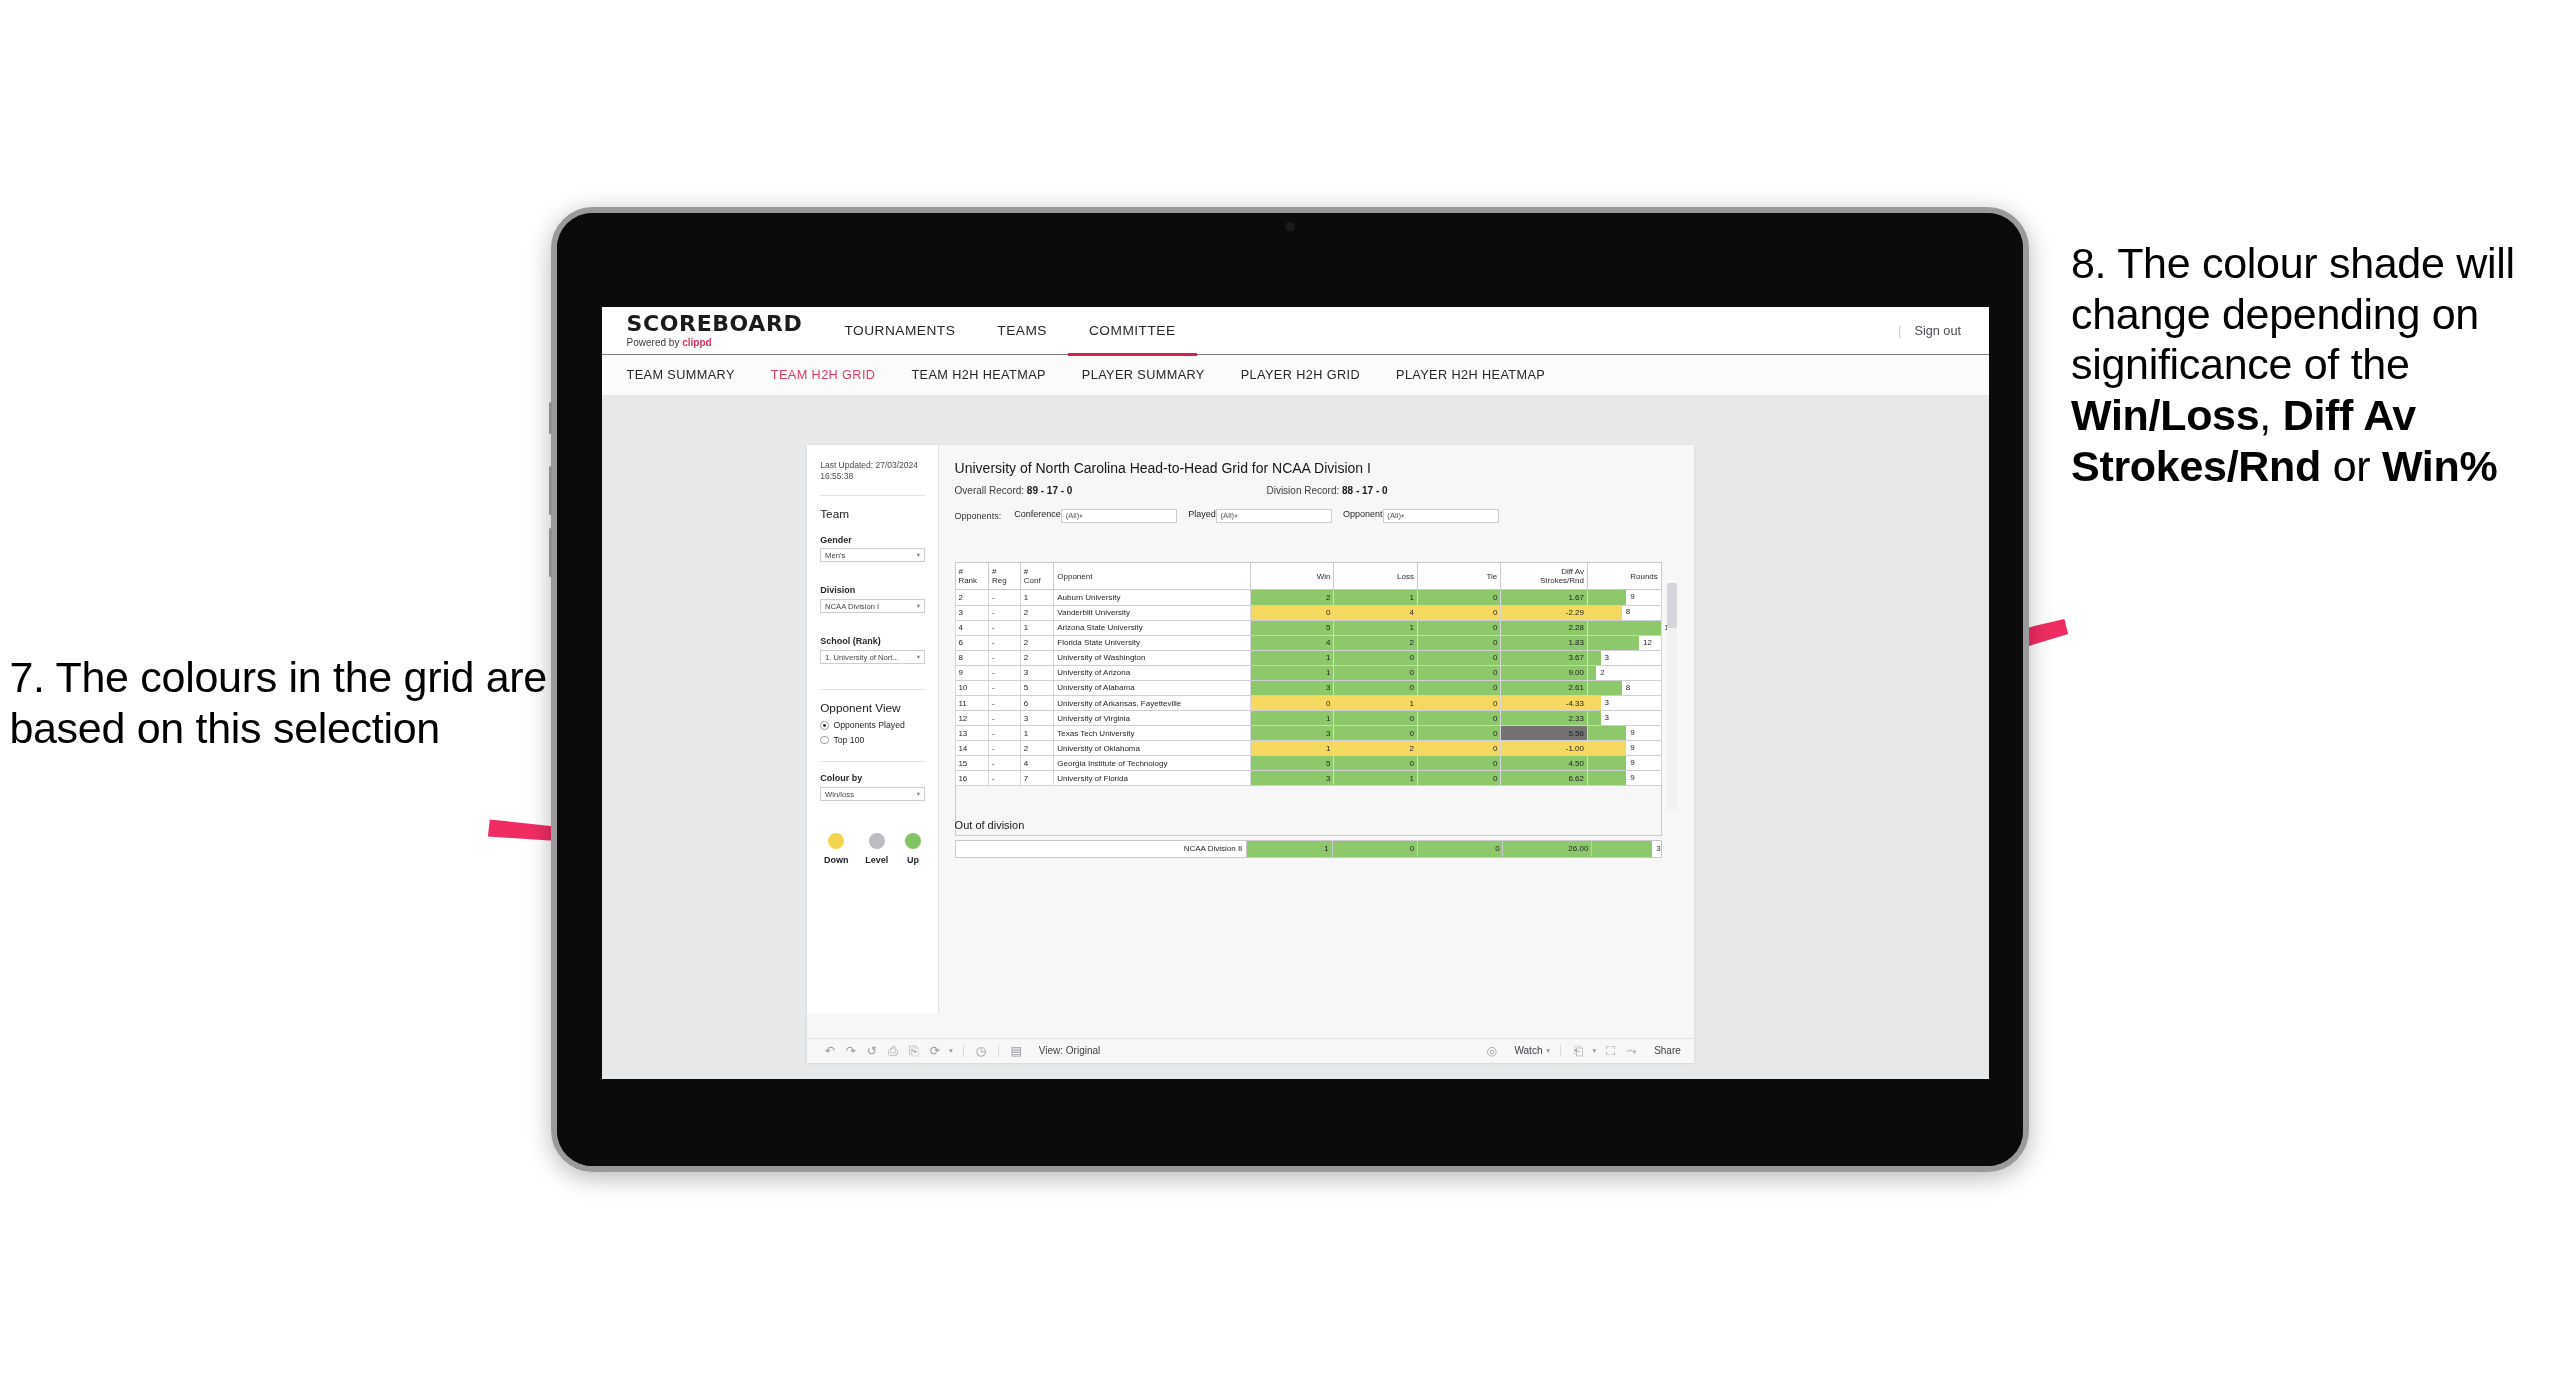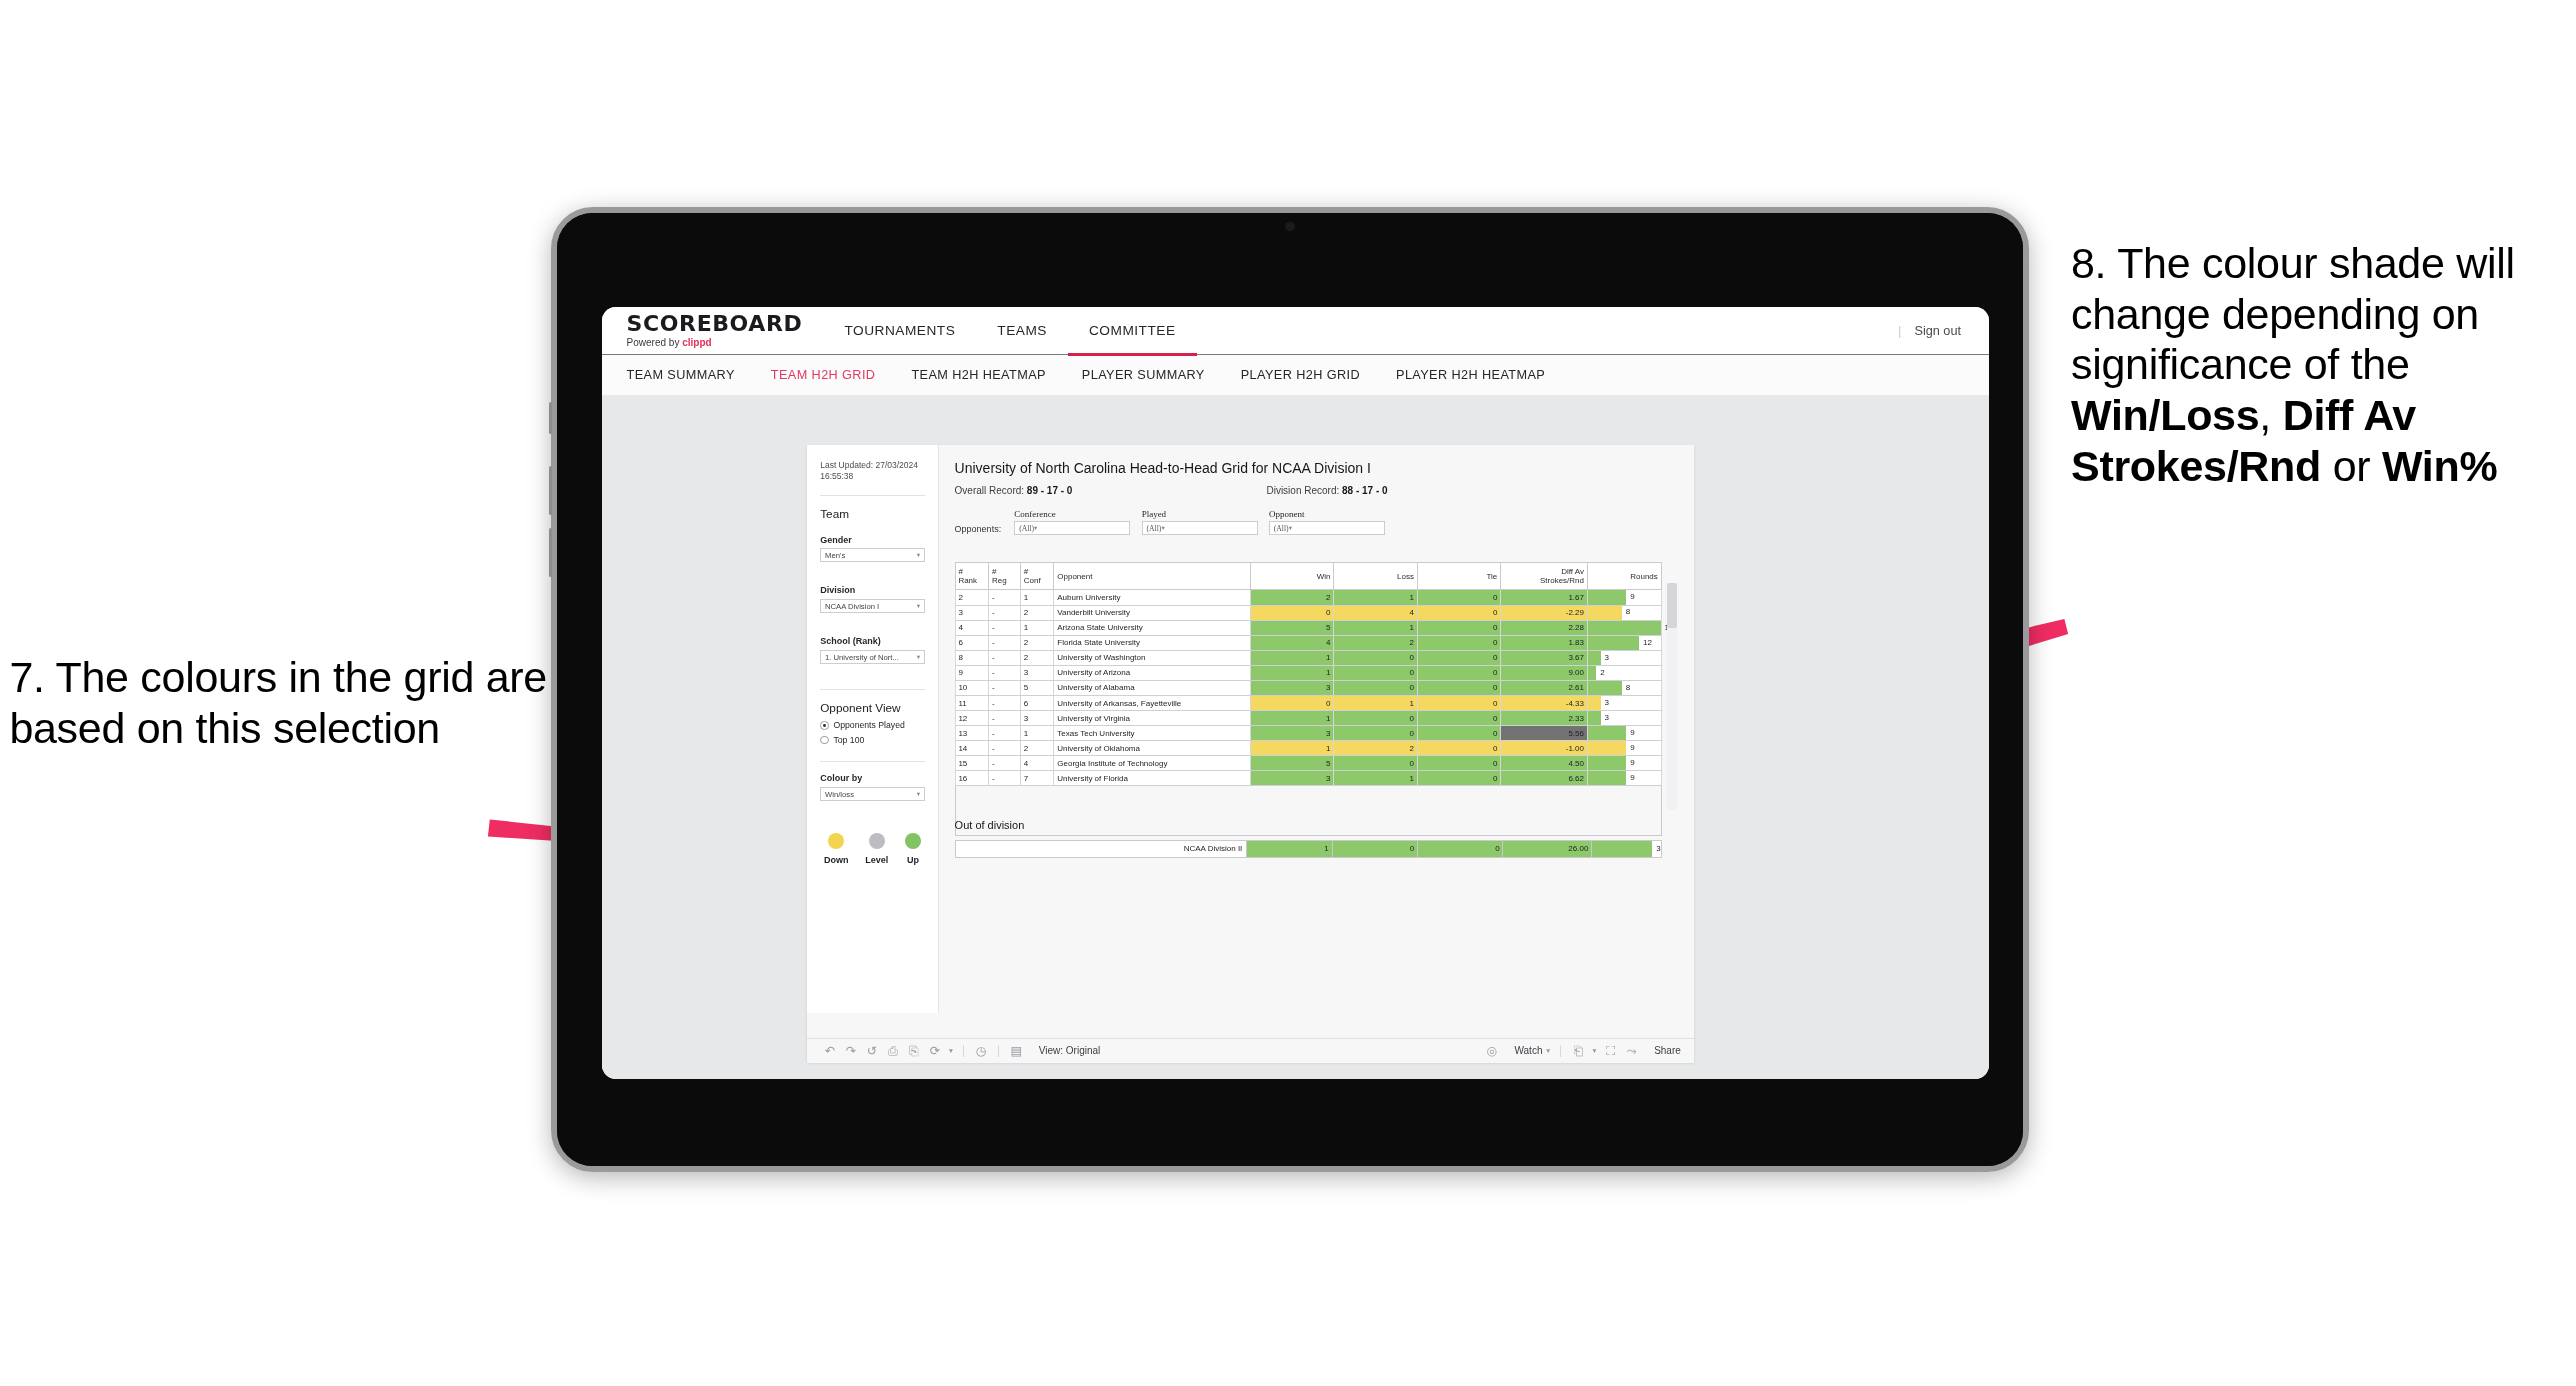--- a/index.html
+++ b/index.html
@@ -30,21 +30,21 @@
     position:absolute;left:0;top:0;right:0;bottom:0;
     border-radius:35px;background:#0b0b0c;overflow:hidden;
   }
   .cam{position:absolute;left:50%;top:8.5px;width:9.4px;height:9.4px;margin-left:-4.7px;
        border-radius:50%;background:#1b1b1e;}
   .sidebtn{position:absolute;background:#8d8d90;border-radius:2.8px;}
 
   
   .viewport{
     position:absolute;left:45px;top:94px;width:1387px;height:772px;
-    background:#ffffff;overflow:hidden;border-radius:14px;
+    background:#ffffff;overflow:hidden;
   }
 
   
   .topnav{height:47px;background:#fff;display:flex;align-items:stretch;
           border-bottom:1.9px solid #7a7a7a;position:relative;}
   .brand{display:flex;flex-direction:column;justify-content:center;
          padding:0 21px 0 24.6px;}
   .brand-main{font-size:22px;font-weight:bold;letter-spacing:0.6px;color:#1b1b1f;
               font-family:"DejaVu Sans", sans-serif;line-height:1;}
   .brand-sub{font-size:10px;color:#3a3a3f;margin-top:2.8px;line-height:1;}
@@ -95,21 +95,21 @@
 
   
   .content{position:absolute;left:140px;top:0;right:0;height:568px;}
   .viz-title{font-size:14px;color:#17171b;padding:15px 0 0 7.6px;font-weight:normal;}
   .records{display:flex;padding:8.5px 0 0 7.6px;font-size:10px;color:#3c3c42;}
   .records .rec2{margin-left:194px;}
   .records b{color:#17171b;}
 
   .filters{display:flex;align-items:flex-end;padding:13.2px 0 0 7.6px;gap:11.3px;}
   .flabel{font-size:9px;color:#35353b;padding-bottom:1.9px;margin-right:1.9px;}
-  .fgroup{display:flex;flex-direction:column;font-family:Liberation Serif, serif;}
+  .fgroup{display:flex;flex-direction:row;}
   .fgroup .ftitle{font-size:9px;color:#27272b;margin-bottom:2.8px;}
   .fsel{width:116px;height:14px;border:0.9px solid #ccccd2;background:#fff;
         display:flex;align-items:center;
         padding:0 3.8px;box-sizing:border-box;font-size:7.7px;color:#55555c;cursor:pointer;}
 
   
   .tablewrap{position:absolute;left:7.6px;top:117px;width:707px;}
   table{border-collapse:collapse;width:100%;table-layout:fixed;
         font-size:8px;color:#1e1e22;}
   th{font-weight:normal;border:0.9px solid #c9c9cf;background:#fff;color:#2c2c32;

